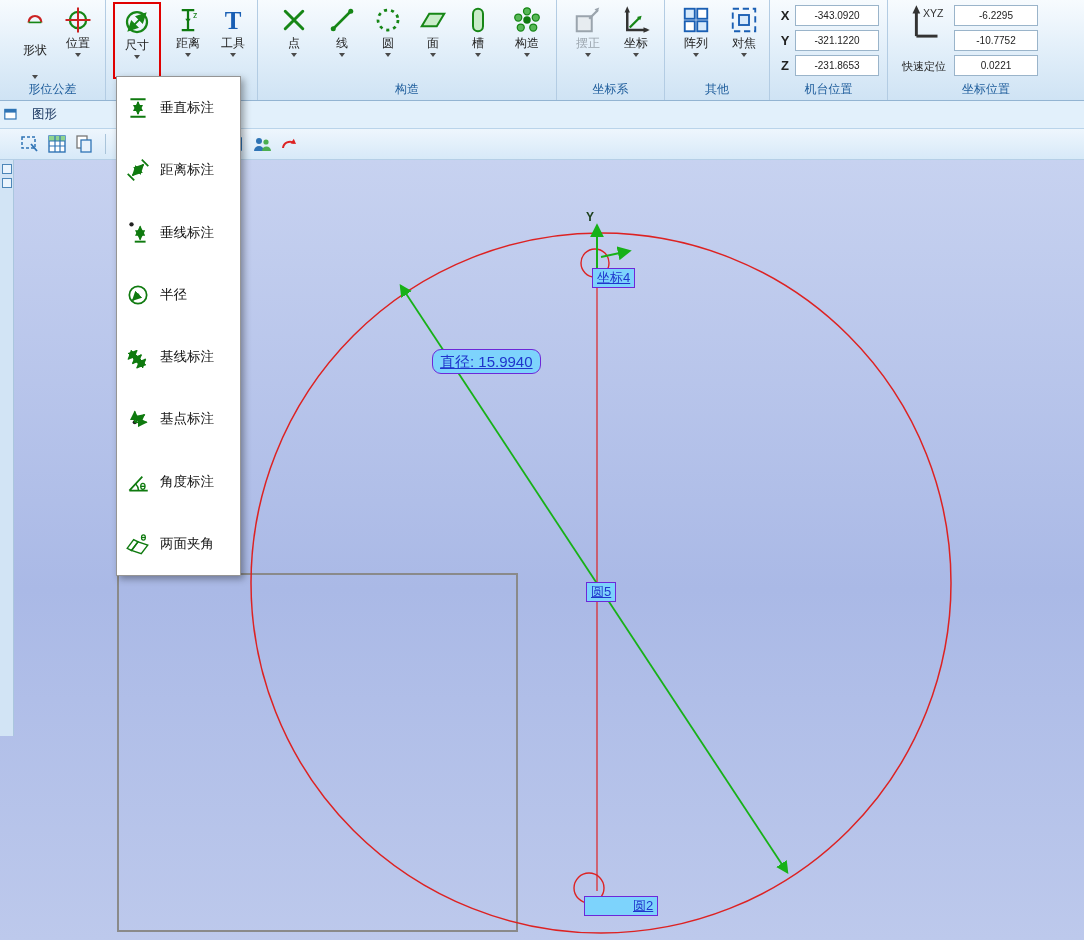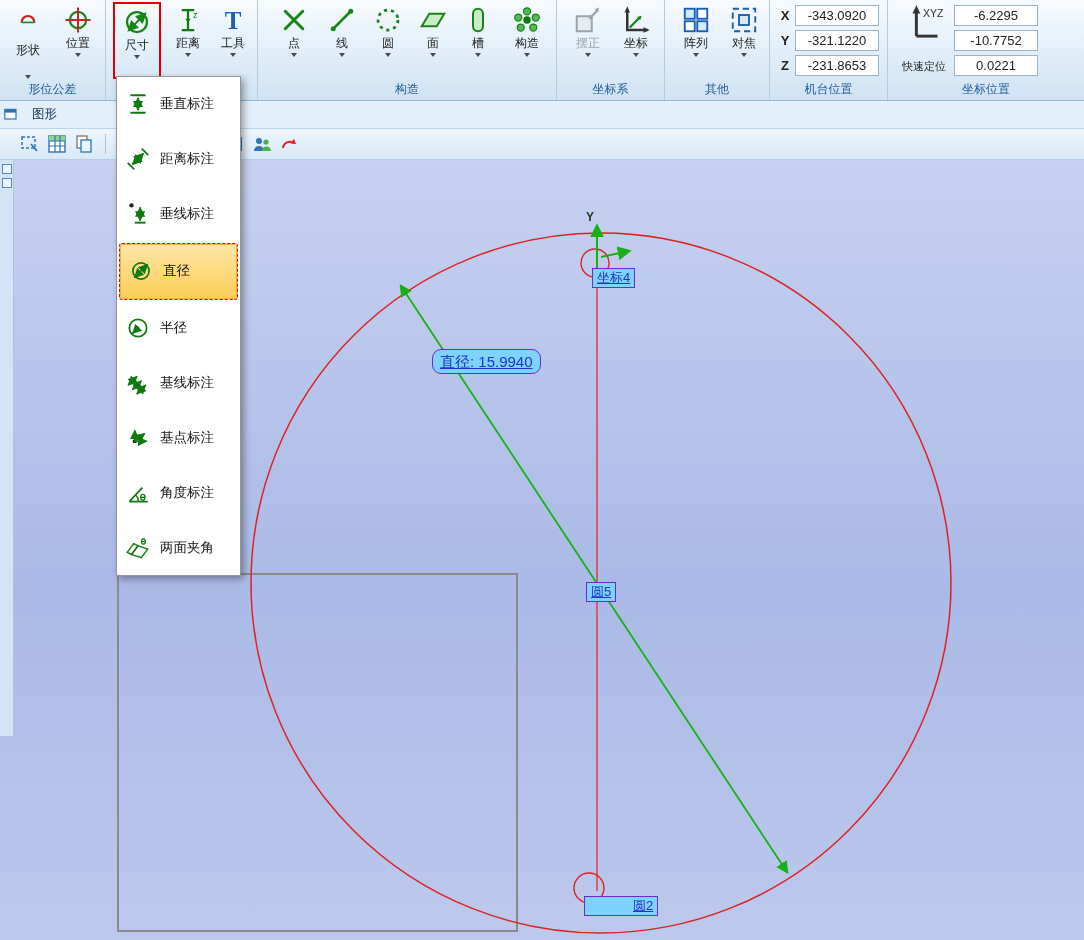--- a/index.html
+++ b/index.html
@@ -18,21 +18,21 @@
           flex-direction:column; align-items:center; cursor:default; }
   .rbtn .lbl { font-size:12px; color:#222; line-height:14px; margin-top:1px; white-space:nowrap; }
   .rbtn .ic { width:30px; height:30px; margin-top:3px; }
   .caret { width:0; height:0; border-left:3.5px solid transparent; border-right:3.5px solid transparent;
            border-top:4px solid #4a4a4a; margin-top:3px; }
   .rbtn.hl-red { border:2px solid #e00000; }
   .rbtn.disabled .lbl { color:#9aa4ad; }
 
   .dro-row { position:absolute; display:flex; align-items:center; gap:3px; }
   .axis { width:14px; font-weight:bold; font-size:13px; color:#222; text-align:center; }
-  .dro { width:84px; height:21px; background:#fff; border:1px solid #9ab4ca; font-size:13px;
+  .dro { width:84px; height:21px; background:#fff; border:1px solid #9ab4ca; font-size:10px;
          display:flex; align-items:center; justify-content:center; color:#222; }
   .quickbtn { position:absolute; left:6px; top:2px; width:60px; height:72px; display:flex;
               flex-direction:column; align-items:center; }
   .quickbtn .lbl { font-size:11px; color:#222; margin-top:18px; white-space:nowrap; }
 
   
   .tabrow { position:absolute; left:0; top:101px; width:1084px; height:28px;
             background:#e2f0fb; border-bottom:1px solid #bad4ea; display:flex; align-items:center; }
   .tabrow .tname { font-size:12.5px; color:#15325c; margin-left:12px; }
   .toolrow { position:absolute; left:0; top:129px; width:1084px; height:31px;
@@ -66,21 +66,21 @@
               border-radius:3px; margin:1px 2px; box-shadow:inset 0 0 0 1px #eeb23f; }
 </style>
 </head>
 <body>
 
 <div id="app">
 
   <div class="ribbon">
 
     <div class="rgroup" style="left:0;width:106px;">
-      <div class="rbtn" style="left:5px;gap:15px;">
+      <div class="rbtn" style="left:12px;gap:15px;">
         <svg class="ic" viewBox="0 0 24 24">
           <path d="M5 19a7 7 0 0 1 14 0" stroke="#cc2222" stroke-width="2.4" fill="none"></path>
           <path d="M5 19h14" stroke="#168616" stroke-width="1.8"></path>
         </svg>
         <span class="lbl">形状</span>
         <span class="caret"></span>
       </div>
       <div class="rbtn" style="left:55px;">
         <svg class="ic" viewBox="0 0 24 24">
           <circle cx="12" cy="12" r="6.5" stroke="#168616" stroke-width="1.8" fill="none"></circle>
@@ -384,32 +384,20 @@
               <path d="M0 0L10 5L0 10z" fill="#0f7a0f"></path>
             </marker>
           </defs>
         <circle cx="6" cy="4" r="2" fill="#222"></circle>
         <path d="M9 20h10" stroke="#0f7a0f" stroke-width="1.8"></path>
         <path d="M14 6v12" stroke="#0f7a0f" stroke-width="1.6" stroke-dasharray="3 2" marker-start="url(#m4)" marker-end="url(#m4)"></path>
       </svg>
       <span>垂线标注</span>
     </div>
 
-    <div class="mitem hl">
-      <svg class="mic" viewBox="0 0 24 24">
-        <defs>
-            <marker id="m5" viewBox="0 0 10 10" refX="9" refY="5" markerWidth="6" markerHeight="6" orient="auto-start-reverse">
-              <path d="M0 0L10 5L0 10z" fill="#0f7a0f"></path>
-            </marker>
-          </defs>
-        <circle cx="12" cy="12" r="7.5" stroke="#0f7a0f" stroke-width="1.6" fill="none"></circle>
-        <path d="M6 18L18 6" stroke="#0f7a0f" stroke-width="1.5" marker-start="url(#m5)" marker-end="url(#m5)"></path>
-      </svg>
-      <span>直径</span>
-    </div>
 
     <div class="mitem">
       <svg class="mic" viewBox="0 0 24 24">
         <defs>
             <marker id="m6" viewBox="0 0 10 10" refX="9" refY="5" markerWidth="6" markerHeight="6" orient="auto-start-reverse">
               <path d="M0 0L10 5L0 10z" fill="#0f7a0f"></path>
             </marker>
           </defs>
         <circle cx="12" cy="12" r="8" stroke="#0f7a0f" stroke-width="1.6" fill="none"></circle>
         <circle cx="12" cy="12" r="1.3" fill="#0f7a0f"></circle>

